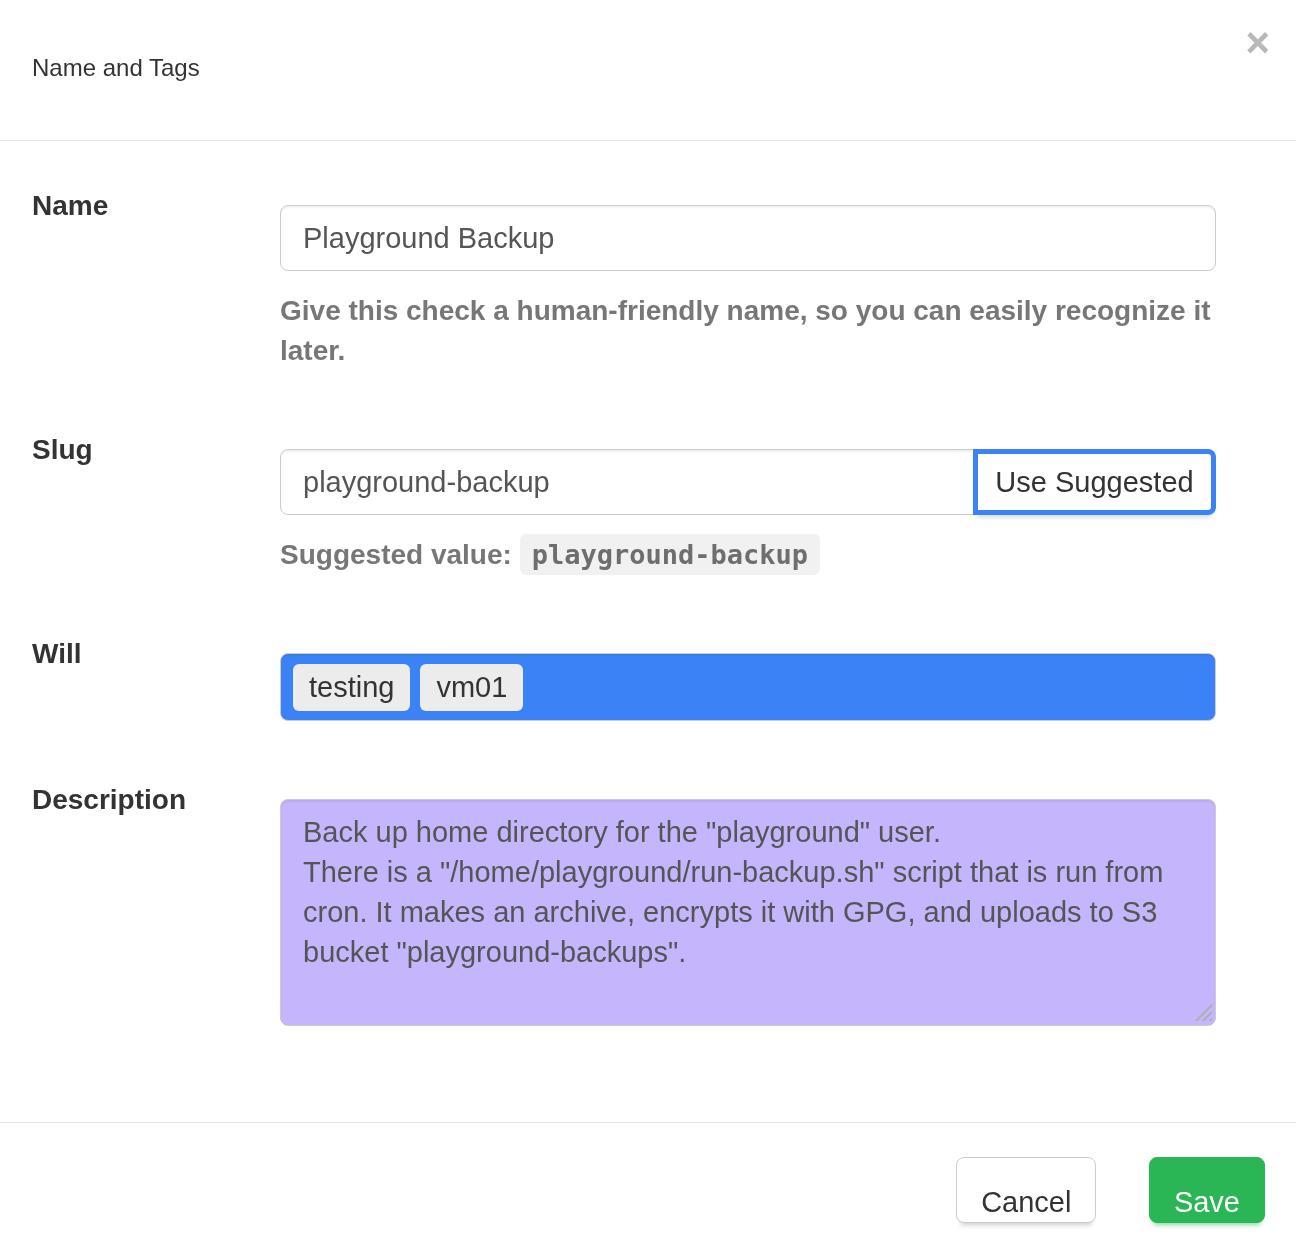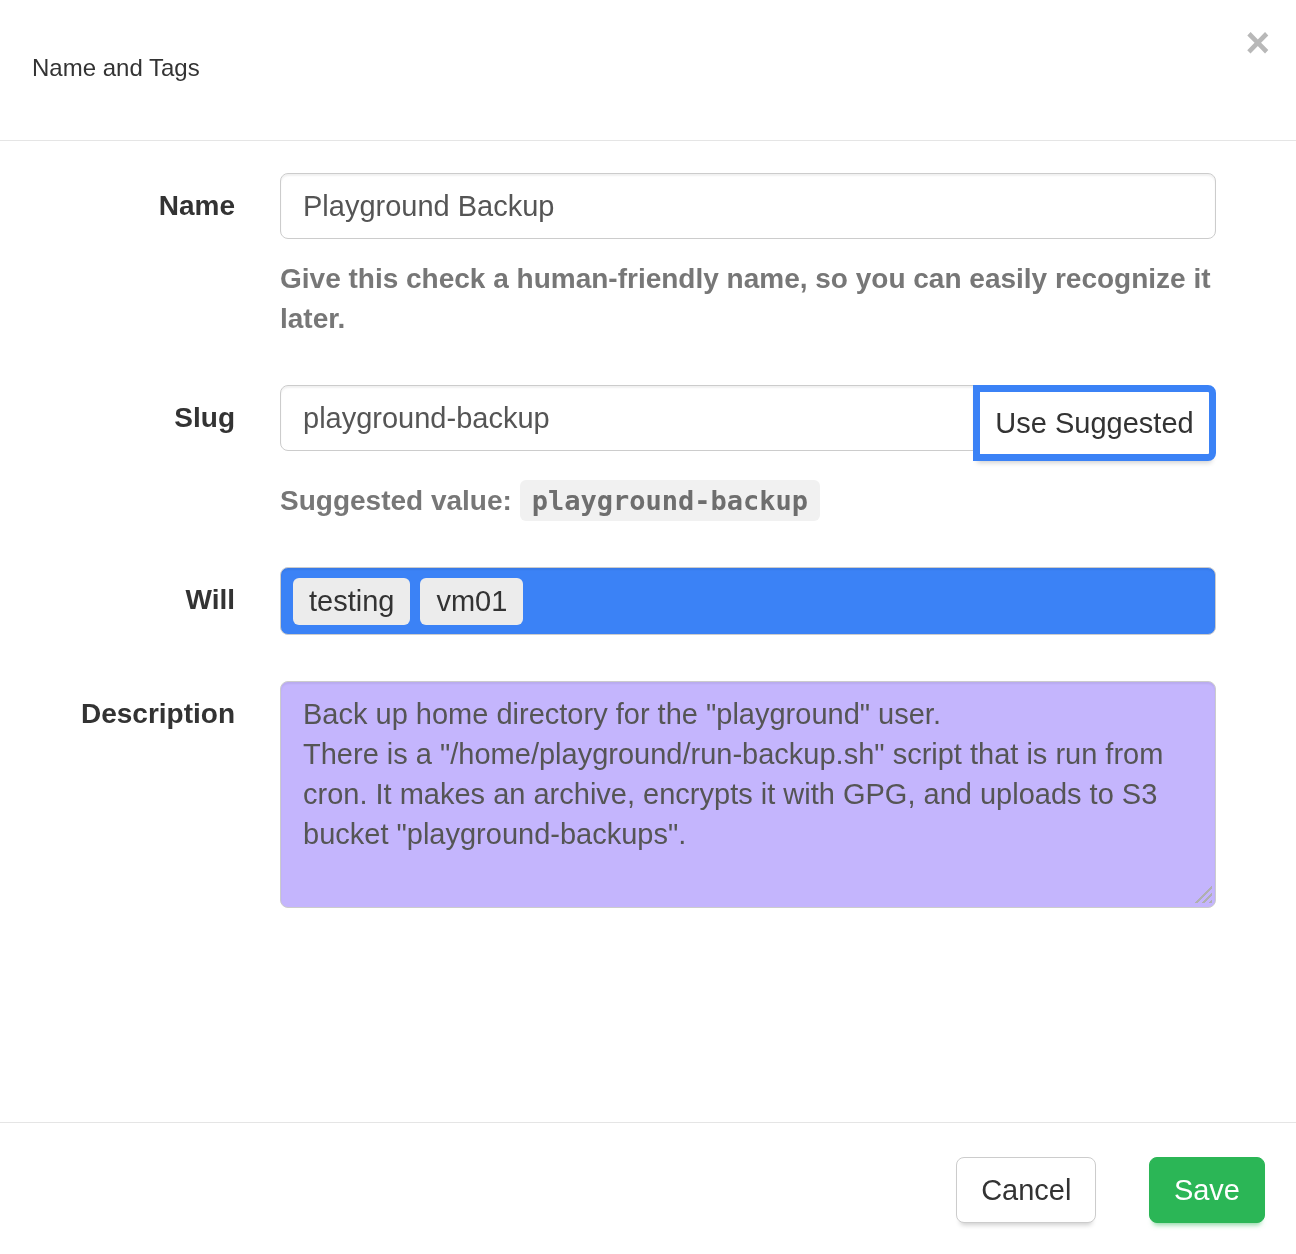--- a/index.html
+++ b/index.html
@@ -44,27 +44,26 @@
     font-family: "Liberation Sans", sans-serif;
   }
 
   
   .modal-body { padding: 32px 32px 0 32px; flex: 1 1 auto; }
   .form-row { display: flex; margin-bottom: 46px; }
   .form-row:last-child { margin-bottom: 0; }
   .label-col {
     flex: 0 0 248px;
     padding: 16px 45px 0 0;
-    text-align: right;
     font-size: 28px;
     font-weight: 700;
     color: #333333;
     line-height: 34px;
   }
-  .control-col { width: 936px; flex: 0 0 936px; }
+  .control-col { width: 936px; flex: 0 0 936px; margin-top: 32px; }
 
   .text-input {
     width: 100%;
     height: 66px;
     padding: 0 22px;
     font-family: "Liberation Sans", sans-serif;
     font-size: 29px;
     color: #555555;
     background: #ffffff;
     border: 1px solid #cccccc;
@@ -86,24 +85,24 @@
   .input-group { display: flex; width: 100%; }
   .input-group .text-input {
     flex: 1 1 auto;
     width: auto;
     border-top-right-radius: 0;
     border-bottom-right-radius: 0;
   }
   .addon-btn {
     flex: 0 0 243px;
     width: 243px;
-    height: 76px;
+    height: 66px;
     margin-left: -1px;
     background: #ffffff;
-    border: 7px solid #3b82f6;
+    border: 5px solid #3b82f6;
     border-top-right-radius: 8px;
     border-bottom-right-radius: 8px;
     border-top-left-radius: 0;
     border-bottom-left-radius: 0;
     font-family: "Liberation Sans", sans-serif;
     font-size: 29px;
     color: #333333;
     cursor: pointer;
     box-shadow: 0 6px 5px -4px rgba(0,0,0,0.18);
   }
@@ -174,21 +173,21 @@
   
   .modal-footer {
     flex: 0 0 132px;
     border-top: 1px solid #e5e5e5;
     padding: 34px 31px 31px 31px;
     text-align: right;
   }
   .btn {
     display: inline-block;
     height: 66px;
-    padding: 0 24px;
+    padding: 12px 24px;
     border-radius: 8px;
     font-family: "Liberation Sans", sans-serif;
     font-size: 29px;
     line-height: 64px;
     cursor: pointer;
     vertical-align: top;
   }
   .btn-default {
     background: #ffffff;
     border: 1px solid #cccccc;

